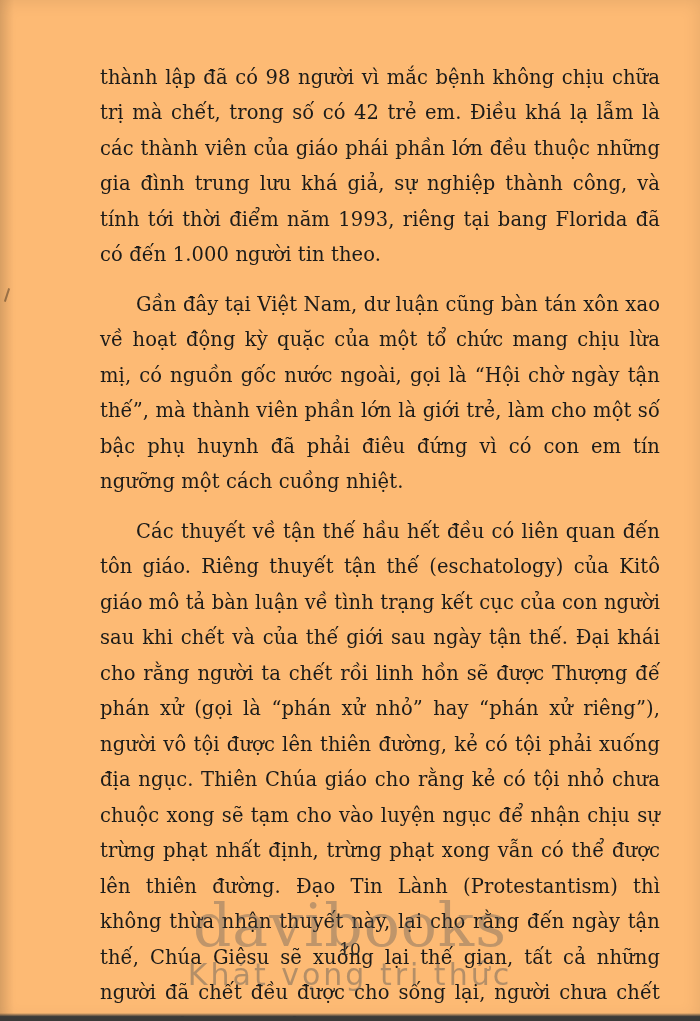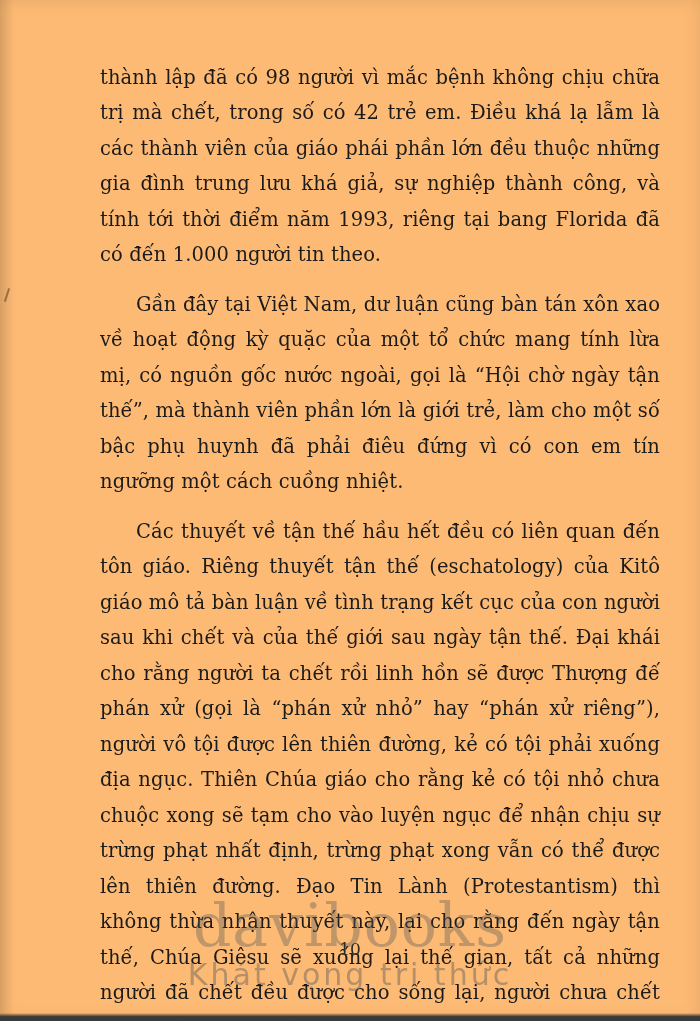--- a/index.html
+++ b/index.html
@@ -95,21 +95,21 @@
 </head>
 <body>
 
 <div class="page">
 
   <div class="edge-left"></div>
   <div class="artifact"></div>
 
   <div class="text-block">
     <p>thành lập đã có 98 người vì mắc bệnh không chịu chữa trị mà chết, trong số có 42 trẻ em. Điều khá lạ lẫm là các thành viên của giáo phái phần lớn đều thuộc những gia đình trung lưu khá giả, sự nghiệp thành công, và tính tới thời điểm năm 1993, riêng tại bang Florida đã có đến 1.000 người tin theo.</p>
-    <p class="indent">Gần đây tại Việt Nam, dư luận cũng bàn tán xôn xao về hoạt động kỳ quặc của một tổ chức mang tính lừa mị, có nguồn gốc nước ngoài, gọi là “Hội chờ ngày tận thế”, mà thành viên phần lớn là giới trẻ, làm cho một số bậc phụ huynh đã phải điêu đứng vì có con em tín ngưỡng một cách cuồng nhiệt.</p>
+    <p class="indent">Gần đây tại Việt Nam, dư luận cũng bàn tán xôn xao về hoạt động kỳ quặc của một tổ chức mang chịu lừa mị, có nguồn gốc nước ngoài, gọi là “Hội chờ ngày tận thế”, mà thành viên phần lớn là giới trẻ, làm cho một số bậc phụ huynh đã phải điêu đứng vì có con em tín ngưỡng một cách cuồng nhiệt.</p>
     <p class="indent">Các thuyết về tận thế hầu hết đều có liên quan đến tôn giáo. Riêng thuyết tận thế (eschatology) của Kitô giáo mô tả bàn luận về tình trạng kết cục của con người sau khi chết và của thế giới sau ngày tận thế. Đại khái cho rằng người ta chết rồi linh hồn sẽ được Thượng đế phán xử (gọi là “phán xử nhỏ” hay “phán xử riêng”), người vô tội được lên thiên đường, kẻ có tội phải xuống địa ngục. Thiên Chúa giáo cho rằng kẻ có tội nhỏ chưa chuộc xong sẽ tạm cho vào luyện ngục để nhận chịu sự trừng phạt nhất định, trừng phạt xong vẫn có thể được lên thiên đường. Đạo Tin Lành (Protestantism) thì không thừa nhận thuyết này, lại cho rằng đến ngày tận thế, Chúa Giêsu sẽ xuống lại thế gian, tất cả những người đã chết đều được cho sống lại, người chưa chết thân thể sẽ thay đổi, tất cả đều chịu sự phán xử, gọi là “phán xử lớn” hoặc “phán xử chung”; người được phán xử cho lên thiên đường sẽ hưởng hạnh phúc đời đời, còn kẻ xuống địa ngục sẽ bị trừng phạt vĩnh viễn.</p>
   </div>
 
   <div class="watermark">
     <div class="brand">davibooks</div>
     <div class="tagline">Khát vọng tri thức</div>
   </div>
 
   <div class="page-number">10</div>
 

